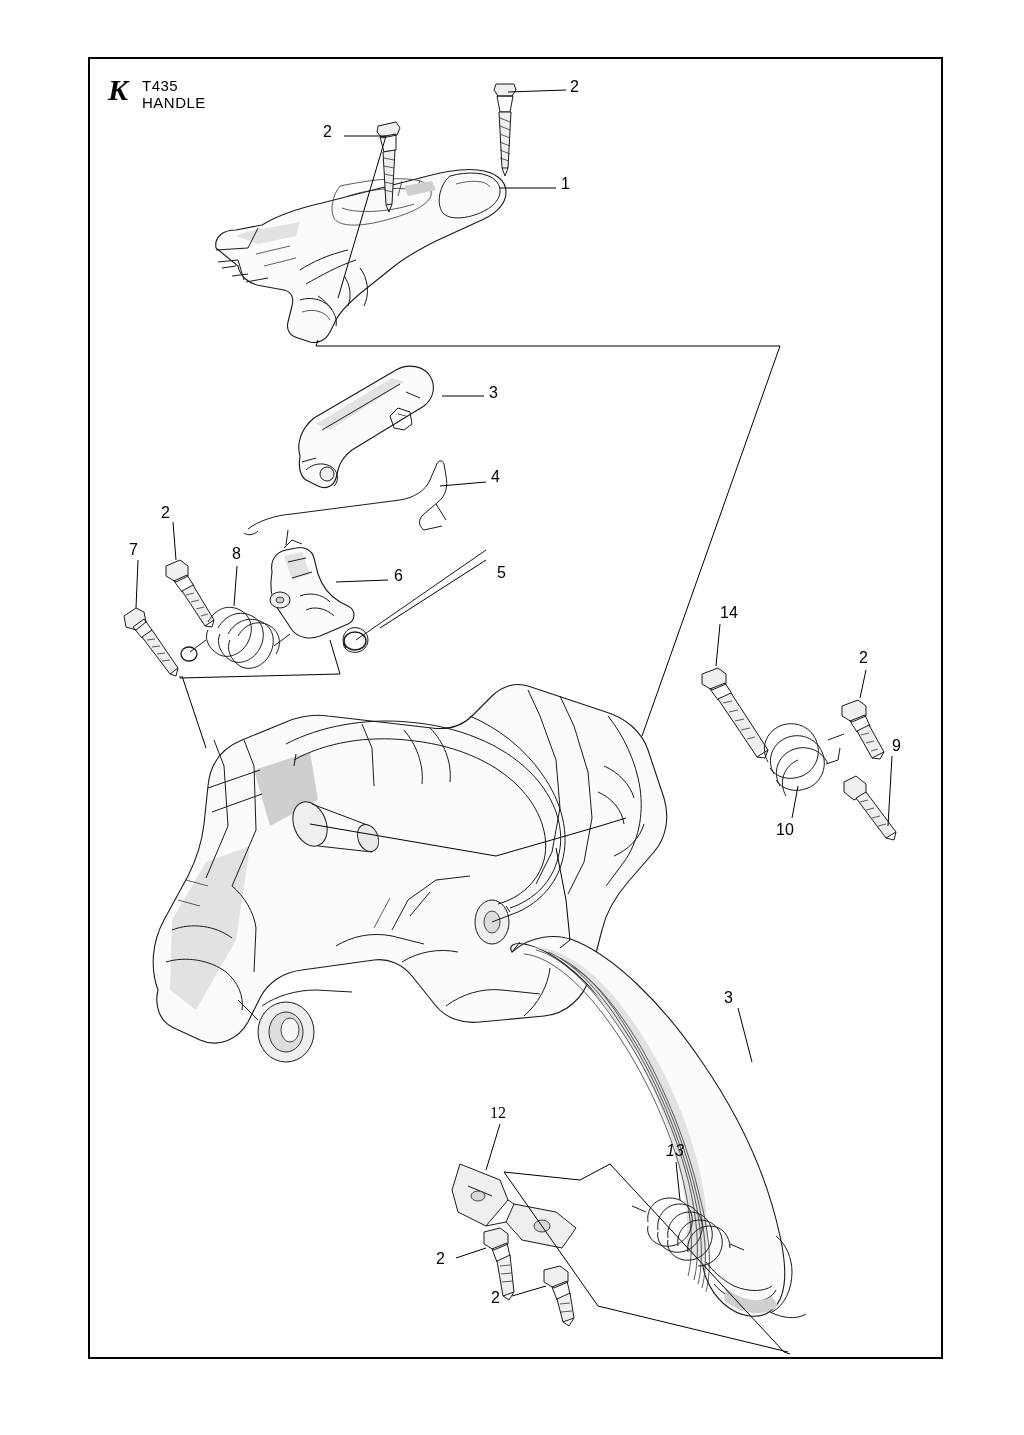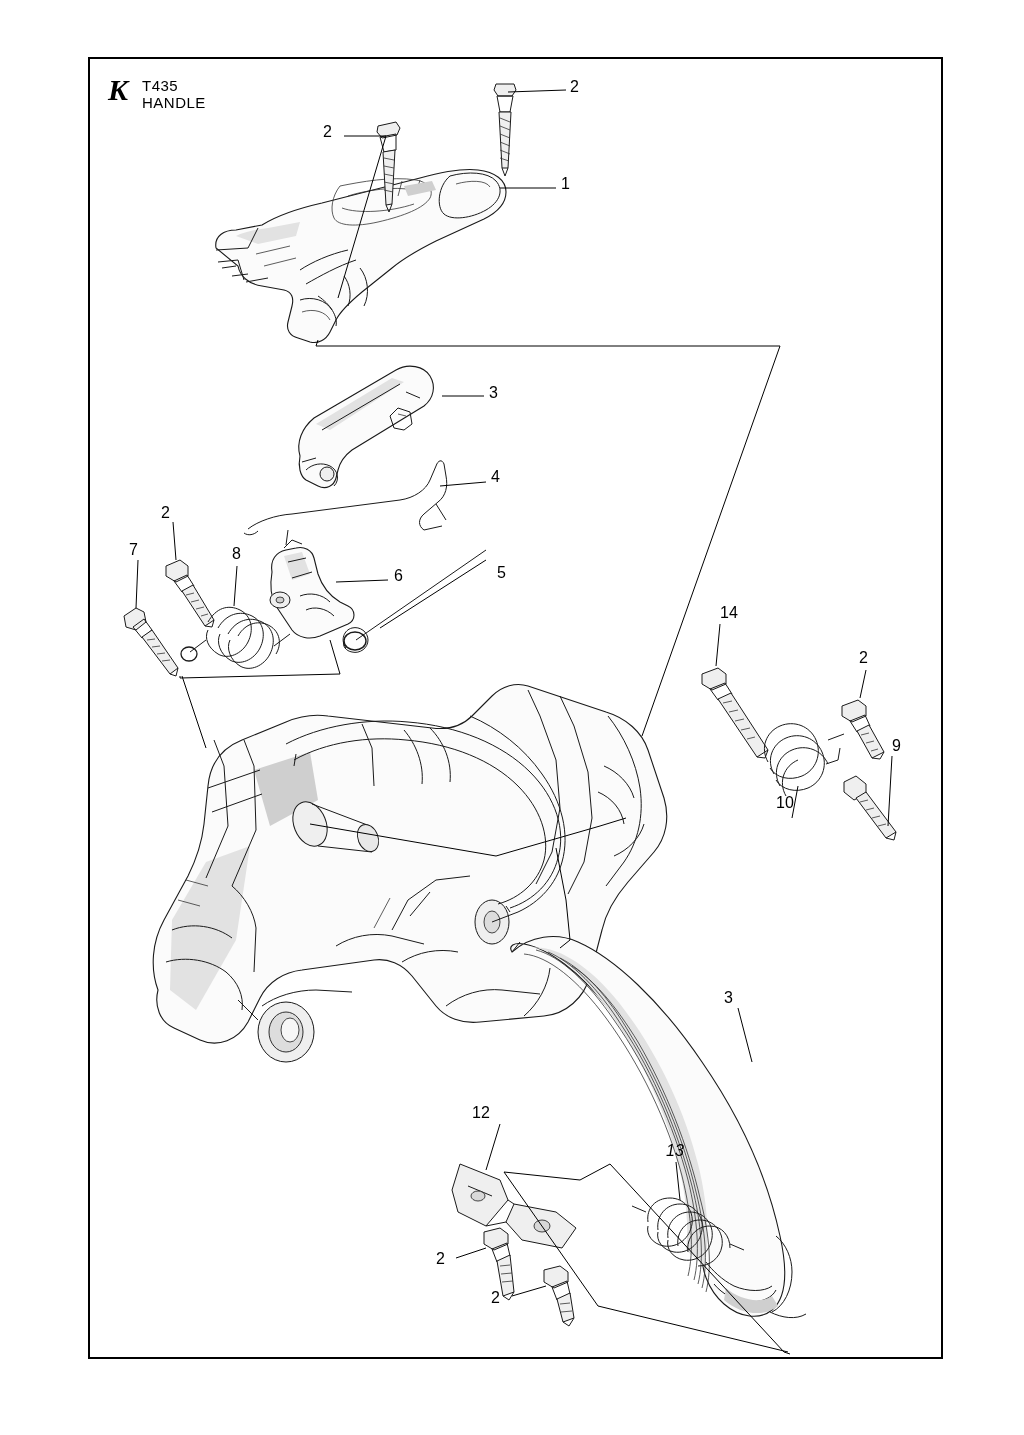--- a/index.html
+++ b/index.html
@@ -461,20 +461,20 @@
   <div class="callout" style="left:489px; top:385px;">3</div>
   <div class="callout" style="left:491px; top:469px;">4</div>
   <div class="callout" style="left:497px; top:565px;">5</div>
   <div class="callout" style="left:394px; top:568px;">6</div>
   <div class="callout" style="left:161px; top:505px;">2</div>
   <div class="callout" style="left:129px; top:542px;">7</div>
   <div class="callout" style="left:232px; top:546px;">8</div>
   <div class="callout" style="left:709px; top:605px;margin-left:11px;">14</div>
   <div class="callout" style="left:859px; top:650px;">2</div>
   <div class="callout" style="left:892px; top:738px;">9</div>
-  <div class="callout" style="left:776px; top:795px;">10</div>
+  <div class="callout" style="left:776px; top:822px;">10</div>
   <div class="callout" style="left:724px; top:990px;">3</div>
-  <div class="callout" style="left:472px; top:1105px;">12</div>
+  <div class="callout" style="left:490px; top:1105px;font-family:Liberation Serif, serif;">12</div>
   <div class="callout" style="left:666px; top:1143px;font-style:italic;">13</div>
   <div class="callout" style="left:436px; top:1251px;">2</div>
   <div class="callout" style="left:491px; top:1290px;">2</div>
 
 </div>
 
 </body></html>

